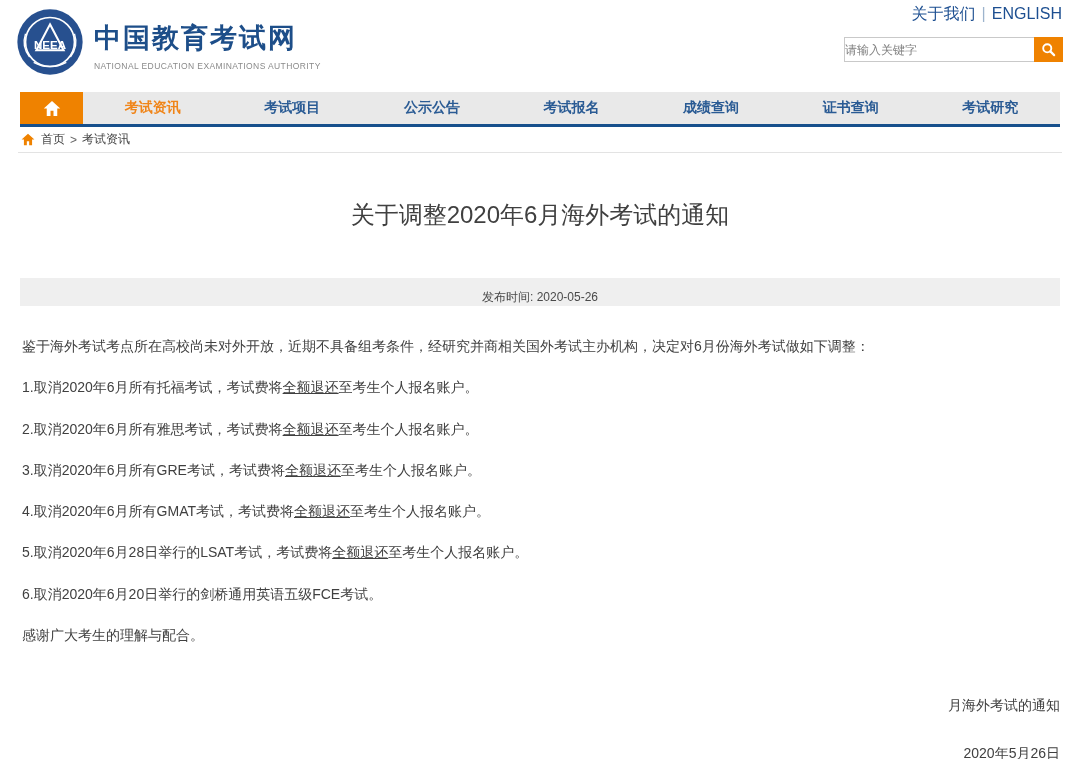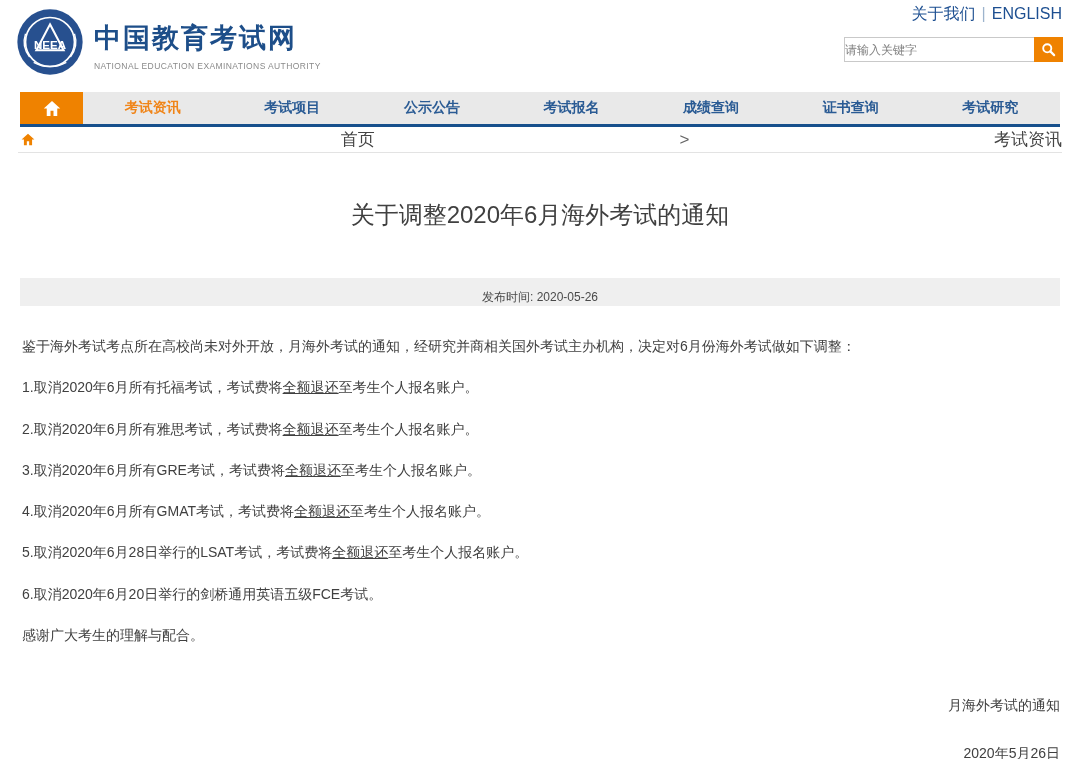--- a/index.html
+++ b/index.html
@@ -27,21 +27,21 @@
      display:flex; align-items:stretch; }
   .nav-home { width:63px; background:#ef8200; display:flex; align-items:center;
      justify-content:center; cursor:pointer; }
   .nav-items { flex:1; display:flex; }
   .nav-item { flex:1; display:flex; align-items:center; justify-content:center;
      font-size:14px; font-weight:bold; color:#2a5b94; cursor:pointer; }
   .nav-item.active { color:#f08519; }
 
   
   .breadcrumb { margin:0 18px; height:26px; display:flex; align-items:center;
-     border-bottom:1px solid #e3e3e3; font-size:17px; color:#444;justify-content:space-between; }
+     border-bottom:1px solid #e3e3e3; font-size:12px; color:#444; }
   .breadcrumb .bc-home-icon { margin:0 6px 0 3px; display:flex; }
   .breadcrumb .bc-link { cursor:pointer; }
   .breadcrumb .bc-sep { margin:0 5px; color:#666; }
 
   
   .article-title { margin-top:46px; text-align:center; font-size:24px; color:#404040; }
   .publish-bar { margin:47px 20px 0; height:28px; background:#efefef; display:flex;
      align-items:flex-end; justify-content:center; font-size:12px; color:#4a4a4a; }
   .article-body { margin:30px 22px 0; }
   .article-body p { font-size:14px; color:#404040; margin-bottom:21px; line-height:1.45; }
@@ -110,21 +110,21 @@
   <span>考试资讯</span>
 </div>
 
 <div class="article-title">关于调整2020年6月海外考试的通知</div>
 
 <div class="publish-bar">
   <span>发布时间: 2020-05-26</span>
 </div>
 
 <div class="article-body">
-    <p><span>鉴于海外考试考点所在高校尚未对外开放，月海外考试的通知，经研究并商相关国外考试主办机构，决定对6月份海外考试做如下调整：</span></p>
+    <p><span>鉴于海外考试考点所在高校尚未对外开放，近期不具备组考条件，经研究并商相关国外考试主办机构，决定对6月份海外考试做如下调整：</span></p>
     <p><span>1.取消2020年6月所有托福考试，考试费将</span><span class="u">全额退还</span><span>至考生个人报名账户。</span></p>
     <p><span>2.取消2020年6月所有雅思考试，考试费将</span><span class="u">全额退还</span><span>至考生个人报名账户。</span></p>
     <p><span>3.取消2020年6月所有GRE考试，考试费将</span><span class="u">全额退还</span><span>至考生个人报名账户。</span></p>
     <p><span>4.取消2020年6月所有GMAT考试，考试费将</span><span class="u">全额退还</span><span>至考生个人报名账户。</span></p>
     <p><span>5.取消2020年6月28日举行的LSAT考试，考试费将</span><span class="u">全额退还</span><span>至考生个人报名账户。</span></p>
     <p><span>6.取消2020年6月20日举行的剑桥通用英语五级FCE考试。</span></p>
     <p><span>感谢广大考生的理解与配合。</span></p>
   </div>
 
 <div class="sign-block">

